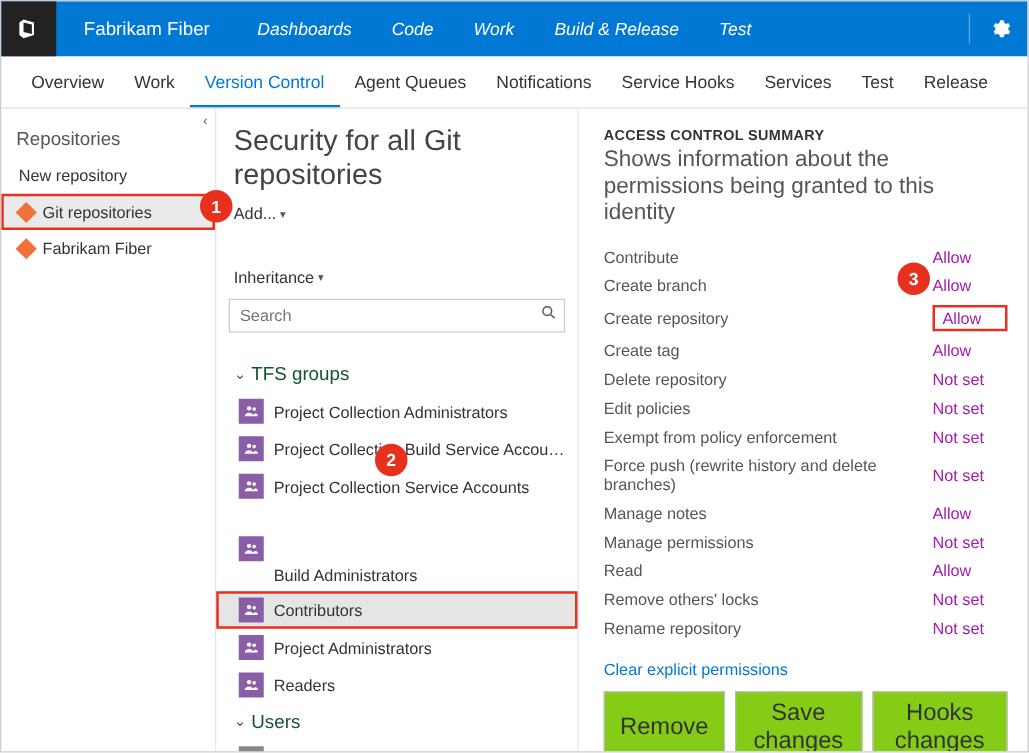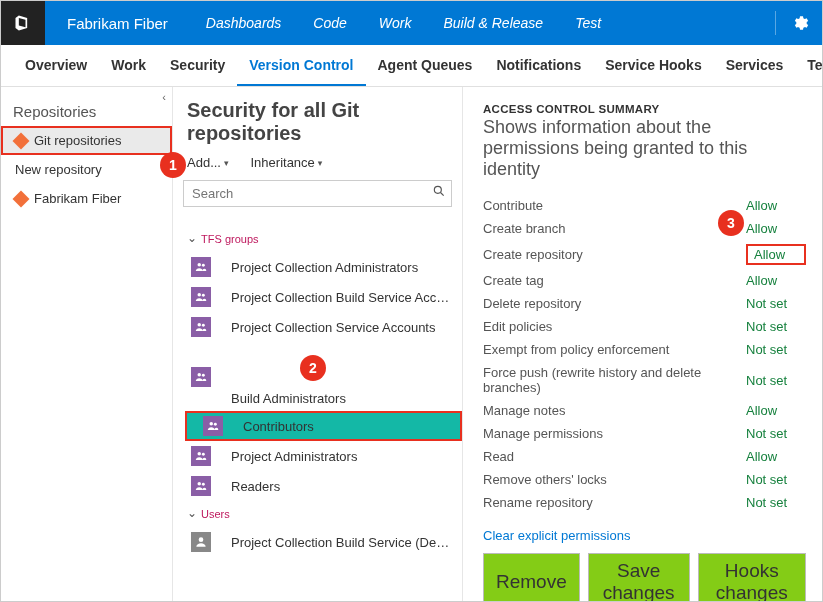--- a/index.html
+++ b/index.html
@@ -7,52 +7,52 @@
   .topbar { background: #0078d4; color: #fff; height: 44px; display: flex; align-items: stretch; }
   .topbar .logo { width: 44px; background: #222; display: flex; align-items: center; justify-content: center; }
   .topbar .logo svg { width: 20px; height: 20px; fill: #fff; }
   .topbar .project { padding: 0 22px; display: flex; align-items: center; font-size: 15px; }
   .topbar .nav { display: flex; align-items: stretch; flex: 1; }
   .topbar .nav-item { padding: 0 16px; display: flex; align-items: center; font-size: 14px; cursor: pointer; font-style: italic; }
   .topbar .divider { width: 1px; background: rgba(255,255,255,0.35); margin: 10px 2px; }
   .topbar .gear { width: 44px; display: flex; align-items: center; justify-content: center; position: relative; }
   .topbar .gear svg { width: 18px; height: 18px; fill: #fff; }
   .topbar .gear::after { content:""; position:absolute; bottom:-6px; left:50%; transform:translateX(-50%); border:6px solid transparent; border-bottom-color:#fff; }
-  .subnav { display: flex; padding: 0 12px; border-bottom: 1px solid #e0e0e0; height: 42px; align-items: stretch; overflow: hidden; font-weight: bold; }
+  .subnav { display: flex; padding: 0 12px; border-bottom: 1px solid #e0e0e0; height: 42px; align-items: stretch; overflow: hidden; }
   .subnav .tab { padding: 0 12px; display: flex; align-items: center; font-size: 14px; color: #333; cursor: pointer; border-bottom: 2px solid transparent; white-space: nowrap; }
   .subnav .tab.active { color: #0078d4; border-bottom-color: #0078d4; }
   .body { display: flex; height: calc(100% - 86px); }
   .left { width: 172px; border-right: 1px solid #e6e6e6; padding-top: 8px; position: relative; }
   .left .collapse { position: absolute; top: 4px; right: 6px; font-size: 11px; color: #666; cursor: pointer; }
   .left h3 { font-weight: 400; color: #555; font-size: 15px; padding: 8px 12px 6px; }
   .left .lrow { padding: 7px 12px 7px 14px; font-size: 13px; color: #333; cursor: pointer; display: flex; align-items: center; gap: 7px; }
   .left .lrow .gdiamond { width: 12px; height: 12px; transform: rotate(45deg); background: #f2703a; display:inline-block; }
   .left .lrow.selected { background: #eaeaea; border: 2px solid #e8301f; padding: 5px 10px 5px 12px; position: relative; }
   .mid { width: 290px; border-right: 1px solid #e6e6e6; padding: 8px 0 0 0; display:flex; flex-direction:column; }
-  .mid h2 { font-weight: 700; font-size: 20px; color: #444; padding: 4px 14px 10px; }
-  .mid .toolbar { display: flex; gap: 22px; padding: 0 14px 6px; font-size: 13px; color: #333; }
+  .mid h2 { font-weight: 400; font-size: 23px; color: #444; padding: 4px 14px 10px; }
+  .mid .toolbar { display: flex; gap: 36px; padding: 0 14px 6px; font-size: 13px; color: #333; flex-direction: column; }
   .mid .toolbar .tbi { display:flex; align-items:center; gap:3px; cursor:pointer; }
   .mid .toolbar .chev { font-size: 9px; color:#555; }
   .mid .search { margin: 4px 10px 19px; position: relative; border-radius: 12px; }
   .mid .search input { width: 100%; padding: 5px 24px 5px 8px; border: 1px solid #ccc; font-size: 13px; color:#666; outline:none; }
   .mid .search .sicon { position:absolute; right:6px; top:4px; color:#555; }
-  .mid .ghead { padding: 6px 14px; font-size: 11px; color:#be185d; cursor:pointer; }
+  .mid .ghead { padding: 6px 14px; font-size: 15px; color:#14532d; cursor:pointer; }
   .mid .ghead::before { content: "⌄"; display:inline-block; margin-right:4px; font-size:12px; color:#555; transform: translateY(-1px); }
   .mid .glist { }
-  .mid .gitm { display:flex; align-items:center; gap:20px; padding: 5px 10px 5px 18px; cursor:pointer; white-space:nowrap; overflow:hidden; text-overflow:ellipsis; }
-  .mid .gitm.sel { background:#14b8a6; border:2px solid #e8301f; padding:3px 25px 3px 16px; position:relative;margin-left:12px; }
+  .mid .gitm { display:flex; align-items:center; gap:8px; padding: 5px 10px 5px 18px; cursor:pointer; white-space:nowrap; overflow:hidden; text-overflow:ellipsis; }
+  .mid .gitm.sel { background:#e5e5e5; border:2px solid #e8301f; padding:3px 25px 3px 16px; position:relative; }
   .gicon { width:20px; height:20px; background:#8a5ea6; display:inline-flex; align-items:center; justify-content:center; flex-shrink:0; }
   .gicon svg { width:14px; height:14px; fill:#fff; }
   .uicon { width:20px; height:20px; background:#888; display:inline-flex; align-items:center; justify-content:center; flex-shrink:0; }
   .uicon svg { width:14px; height:14px; fill:#fff; }
   .right { flex:1; padding: 16px 16px 0 20px; overflow:hidden; display:flex; flex-direction:column; }
   .right .summary-h { font-size:11.5px; font-weight:700; letter-spacing:.3px; color:#333; }
   .right .summary-d { font-size:18px; color:#555; margin: 2px 0 14px; }
   .perm-row { display:flex; justify-content:space-between; align-items:center; padding: 4px 0; font-size: 13px; color:#555; }
-  .perm-row .pv { color:#15803d; min-width:60px; }
+  .perm-row .pv { color:#a21caf; min-width:60px; }
   .perm-row.call .pv { border:2px solid #e8301f; padding:1px 6px; }
   .right .clear { color:#0078d4; font-size:13px; margin: 14px 0 10px; cursor:pointer; }
   .right .btns { display:flex; gap:8px; margin-bottom:12px; }
   .right .btns button { background:#84cc16; border:1px solid #bbb; padding:6px 12px; font-size:19px; color:#333; cursor:pointer; }
   .callout { position:absolute; width:26px; height:26px; border-radius:50%; background:#e8301f; color:#fff; display:flex; align-items:center; justify-content:center; font-size:14px; font-weight:600; z-index:5; }
   .c1 { top: 152px; left: 160px; }
   .c2 { top: 355px; left: 300px; }
   .c3 { top: 210px; left: 718px; }
 </style>
 </head>
@@ -76,41 +76,40 @@
   <div class="gear">
     <svg viewBox="0 0 24 24">
         <path d="M12 8a4 4 0 100 8 4 4 0 000-8zm9 4a7 7 0 00-.1-1.2l2-1.6-2-3.4-2.4 1a7 7 0 00-2-1.2L16 3h-4l-.5 2.6a7 7 0 00-2 1.2l-2.4-1-2 3.4 2 1.6A7 7 0 007 12c0 .4 0 .8.1 1.2l-2 1.6 2 3.4 2.4-1c.6.5 1.3.9 2 1.2L12 21h4l.5-2.6c.7-.3 1.4-.7 2-1.2l2.4 1 2-3.4-2-1.6c.1-.4.1-.8.1-1.2z"></path>
       </svg>
   </div>
 </div>
 
 <div class="subnav" id="subnav">
     <div class="tab">Overview</div>
     <div class="tab">Work</div>
-    <div class="tab">Security</div>
     <div class="tab active">Version Control</div>
     <div class="tab">Agent Queues</div>
     <div class="tab">Notifications</div>
     <div class="tab">Service Hooks</div>
     <div class="tab">Services</div>
     <div class="tab">Test</div>
     <div class="tab">Release</div>
   </div>
 
 <div class="body">
   <div class="left">
     <div class="collapse">‹</div>
     <h3>Repositories</h3>
     <div id="leftlist">
+        <div class="lrow">
+          <span>New repository</span>
+        </div>
         <div class="lrow selected">
           <span class="gdiamond"></span>
           <span>Git repositories</span>
-        </div>
-        <div class="lrow">
-          <span>New repository</span>
         </div>
         <div class="lrow">
           <span class="gdiamond"></span>
           <span>Fabrikam Fiber</span>
         </div>
       </div>
   </div>
 
   <div class="mid">
     <h2>Security for all Git repositories</h2>

